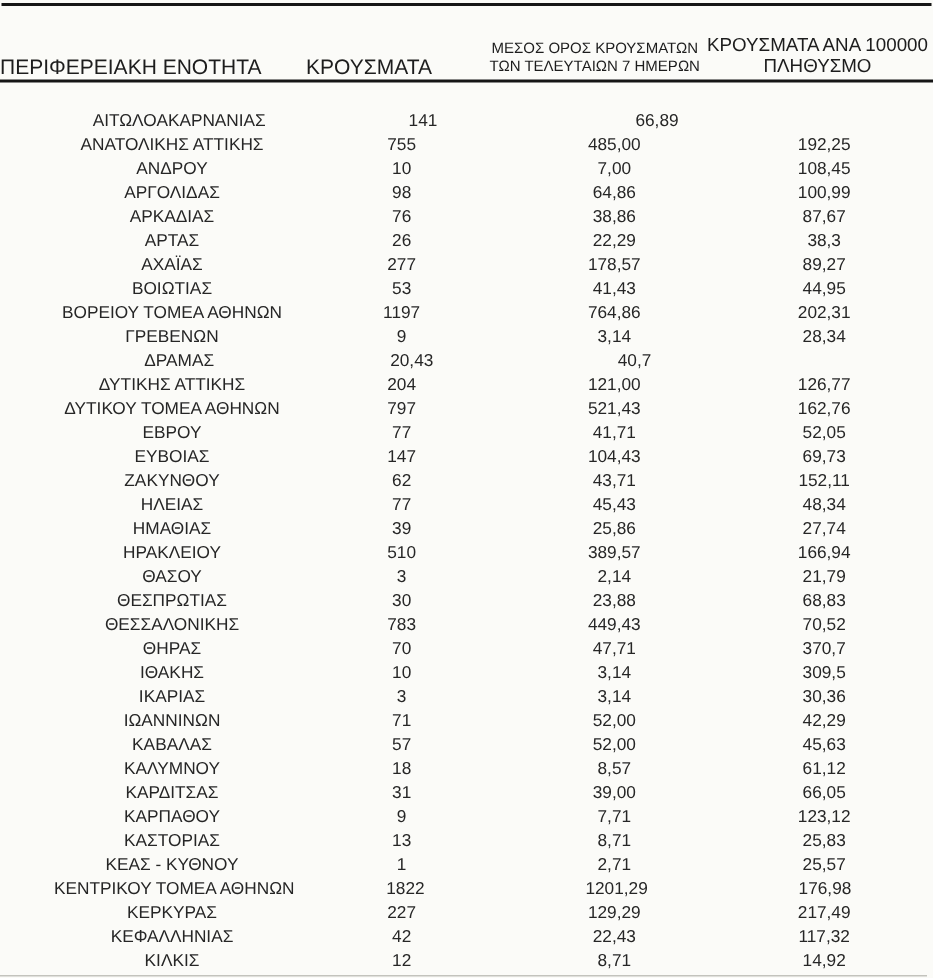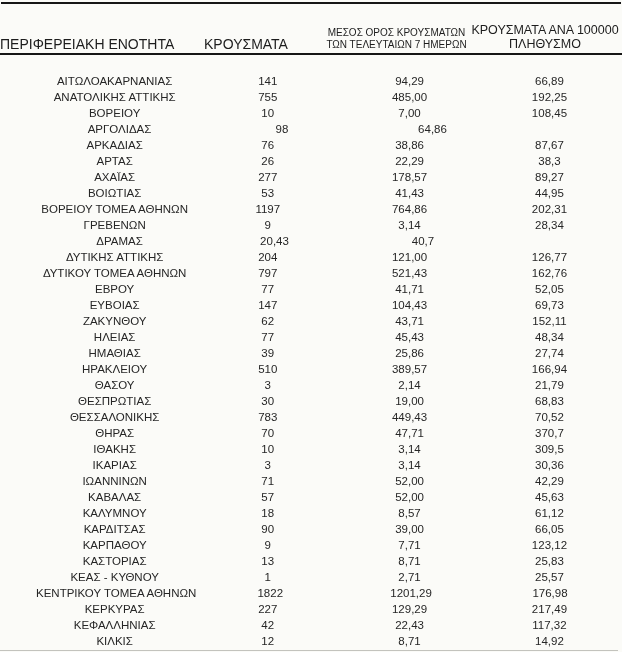--- a/index.html
+++ b/index.html
@@ -99,39 +99,39 @@
       </div>
       <div class="th col4 big">
         <div>ΚΡΟΥΣΜΑΤΑ ΑΝΑ 100000</div>
         <div>ΠΛΗΘΥΣΜΟ</div>
       </div>
     </div>
     <div class="tbody">
         <div class="tr">
           <div class="td col1">ΑΙΤΩΛΟΑΚΑΡΝΑΝΙΑΣ</div>
           <div class="td col2">141</div>
-          <div class="td col3">94,29</div>
           <div class="td col4">66,89</div>
         </div>
         <div class="tr">
           <div class="td col1">ΑΝΑΤΟΛΙΚΗΣ ΑΤΤΙΚΗΣ</div>
           <div class="td col2">755</div>
           <div class="td col3">485,00</div>
           <div class="td col4">192,25</div>
         </div>
         <div class="tr">
-          <div class="td col1">ΒΟΡΕΙΟΥ</div>
+          <div class="td col1">ΑΝΔΡΟΥ</div>
           <div class="td col2">10</div>
           <div class="td col3">7,00</div>
           <div class="td col4">108,45</div>
         </div>
         <div class="tr">
           <div class="td col1">ΑΡΓΟΛΙΔΑΣ</div>
           <div class="td col2">98</div>
           <div class="td col3">64,86</div>
+          <div class="td col4">100,99</div>
         </div>
         <div class="tr">
           <div class="td col1">ΑΡΚΑΔΙΑΣ</div>
           <div class="td col2">76</div>
           <div class="td col3">38,86</div>
           <div class="td col4">87,67</div>
         </div>
         <div class="tr">
           <div class="td col1">ΑΡΤΑΣ</div>
           <div class="td col2">26</div>
@@ -217,21 +217,21 @@
         </div>
         <div class="tr">
           <div class="td col1">ΘΑΣΟΥ</div>
           <div class="td col2">3</div>
           <div class="td col3">2,14</div>
           <div class="td col4">21,79</div>
         </div>
         <div class="tr">
           <div class="td col1">ΘΕΣΠΡΩΤΙΑΣ</div>
           <div class="td col2">30</div>
-          <div class="td col3">19,00</div>
+          <div class="td col3">23,88</div>
           <div class="td col4">68,83</div>
         </div>
         <div class="tr">
           <div class="td col1">ΘΕΣΣΑΛΟΝΙΚΗΣ</div>
           <div class="td col2">783</div>
           <div class="td col3">449,43</div>
           <div class="td col4">70,52</div>
         </div>
         <div class="tr">
           <div class="td col1">ΘΗΡΑΣ</div>
@@ -264,21 +264,21 @@
           <div class="td col4">45,63</div>
         </div>
         <div class="tr">
           <div class="td col1">ΚΑΛΥΜΝΟΥ</div>
           <div class="td col2">18</div>
           <div class="td col3">8,57</div>
           <div class="td col4">61,12</div>
         </div>
         <div class="tr">
           <div class="td col1">ΚΑΡΔΙΤΣΑΣ</div>
-          <div class="td col2">90</div>
+          <div class="td col2">31</div>
           <div class="td col3">39,00</div>
           <div class="td col4">66,05</div>
         </div>
         <div class="tr">
           <div class="td col1">ΚΑΡΠΑΘΟΥ</div>
           <div class="td col2">9</div>
           <div class="td col3">7,71</div>
           <div class="td col4">123,12</div>
         </div>
         <div class="tr">

